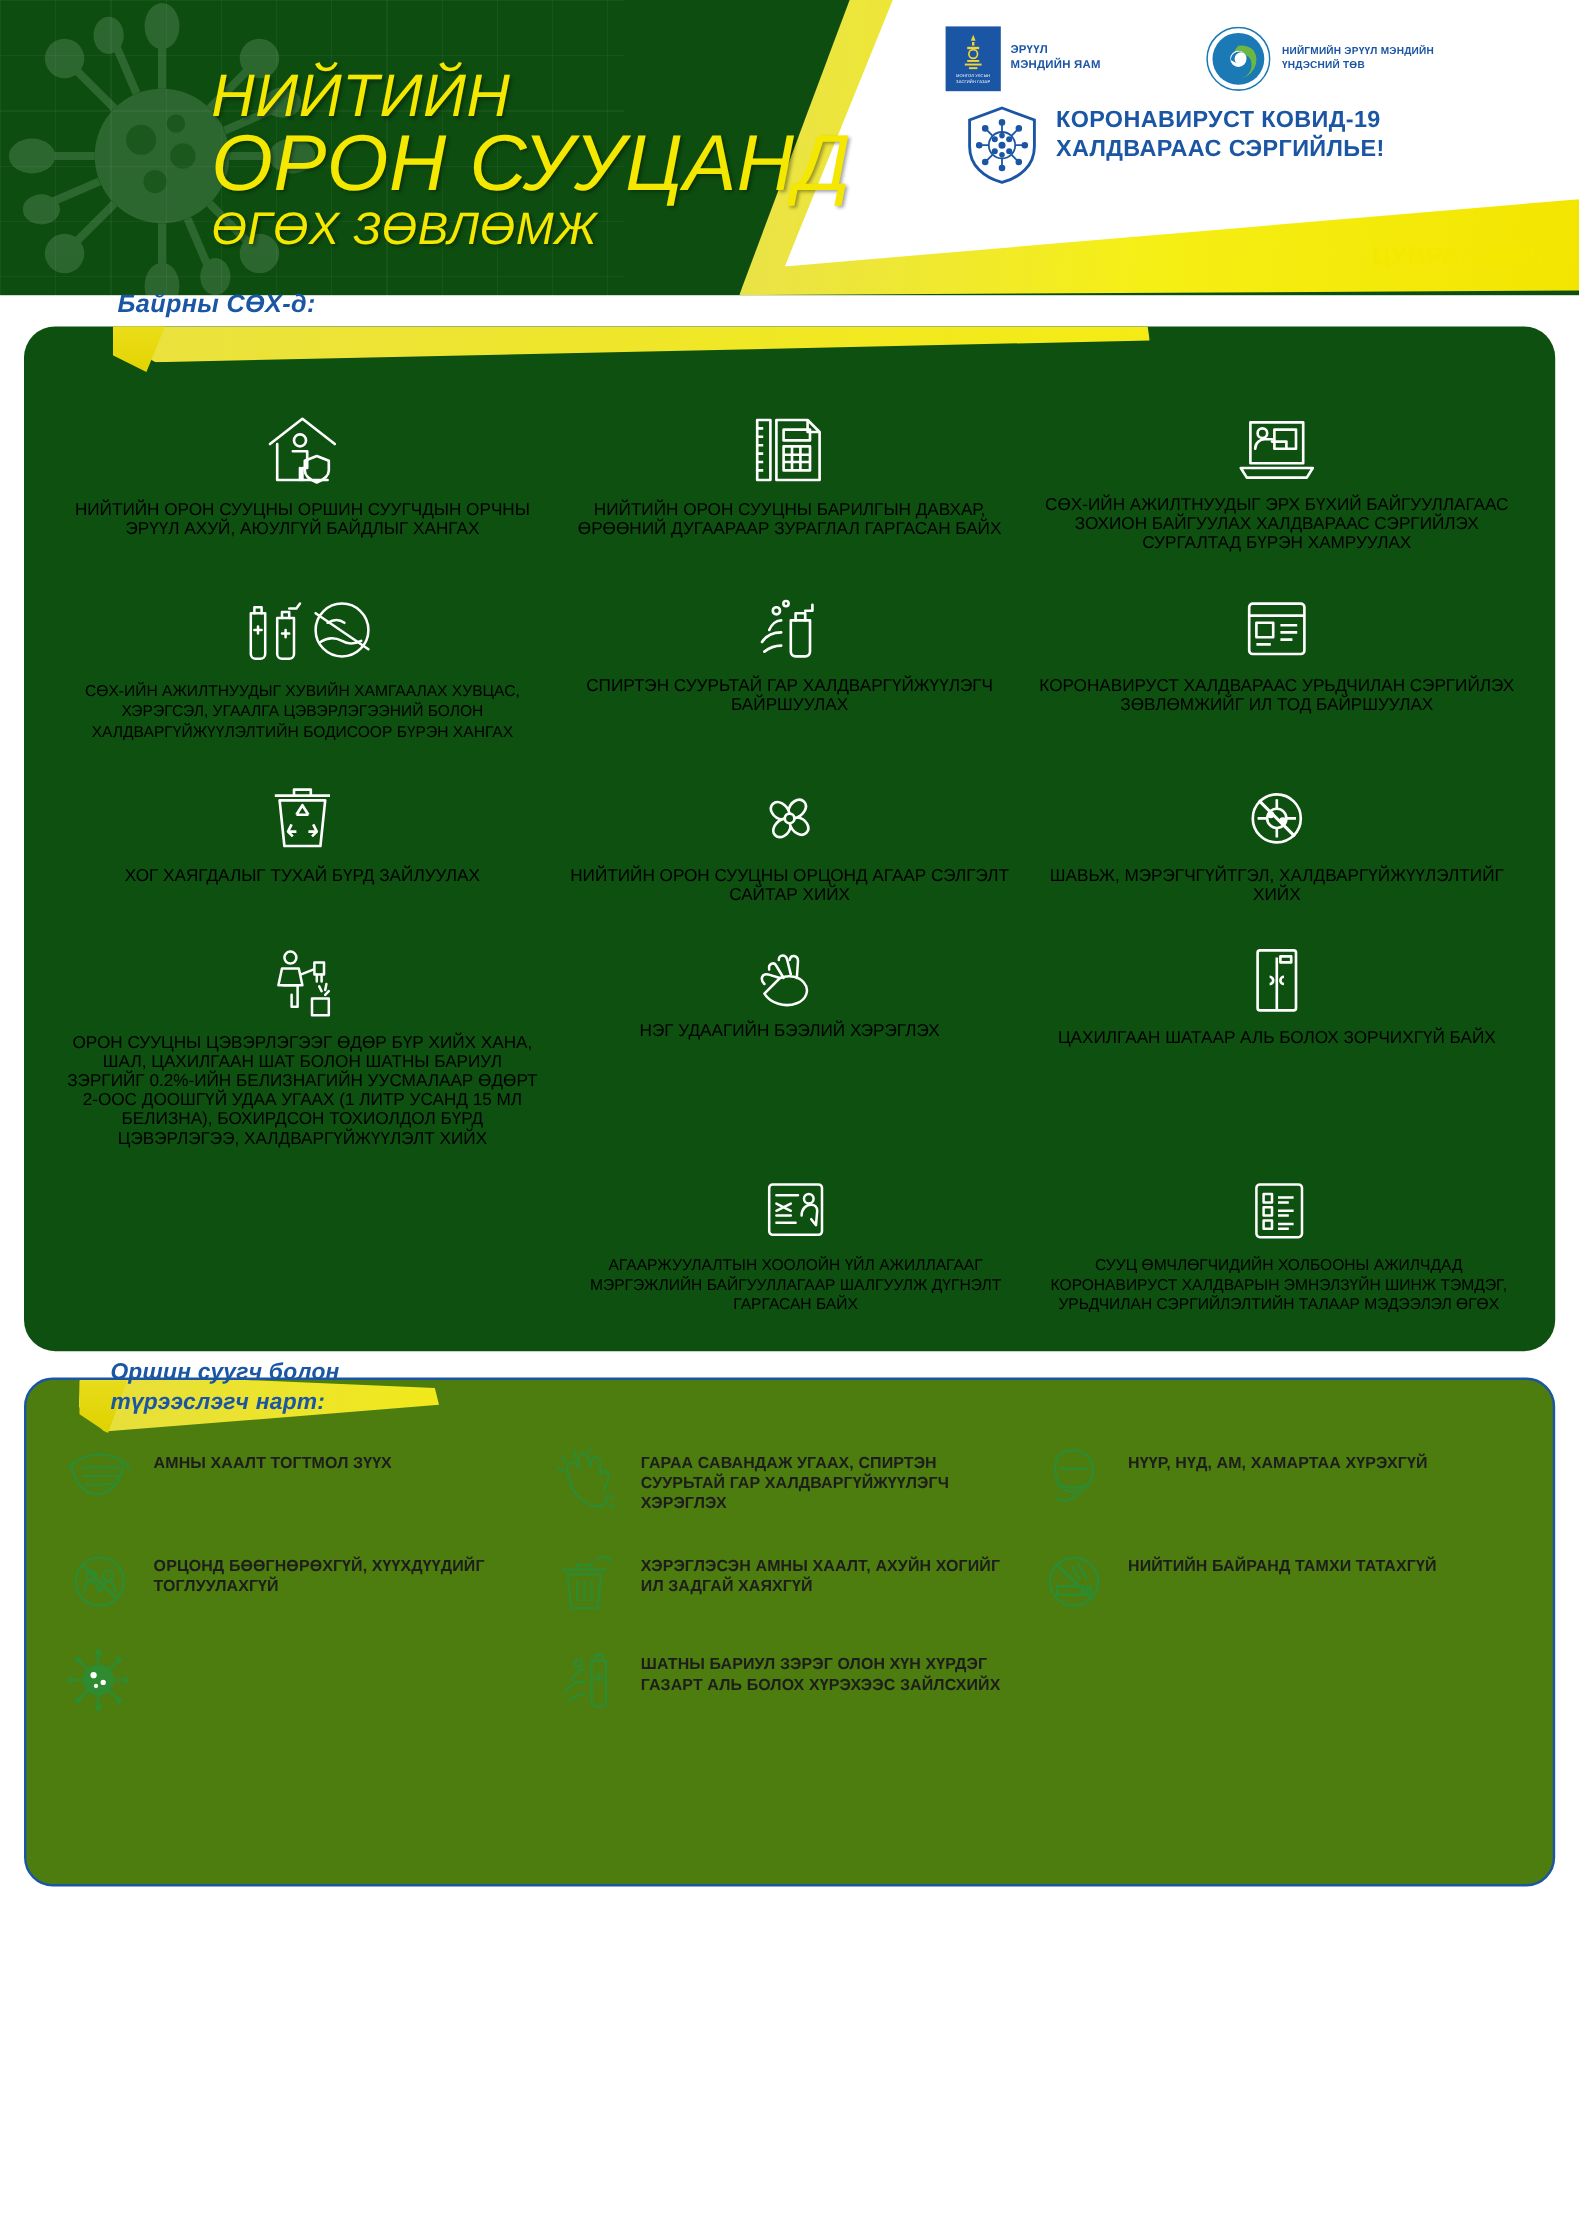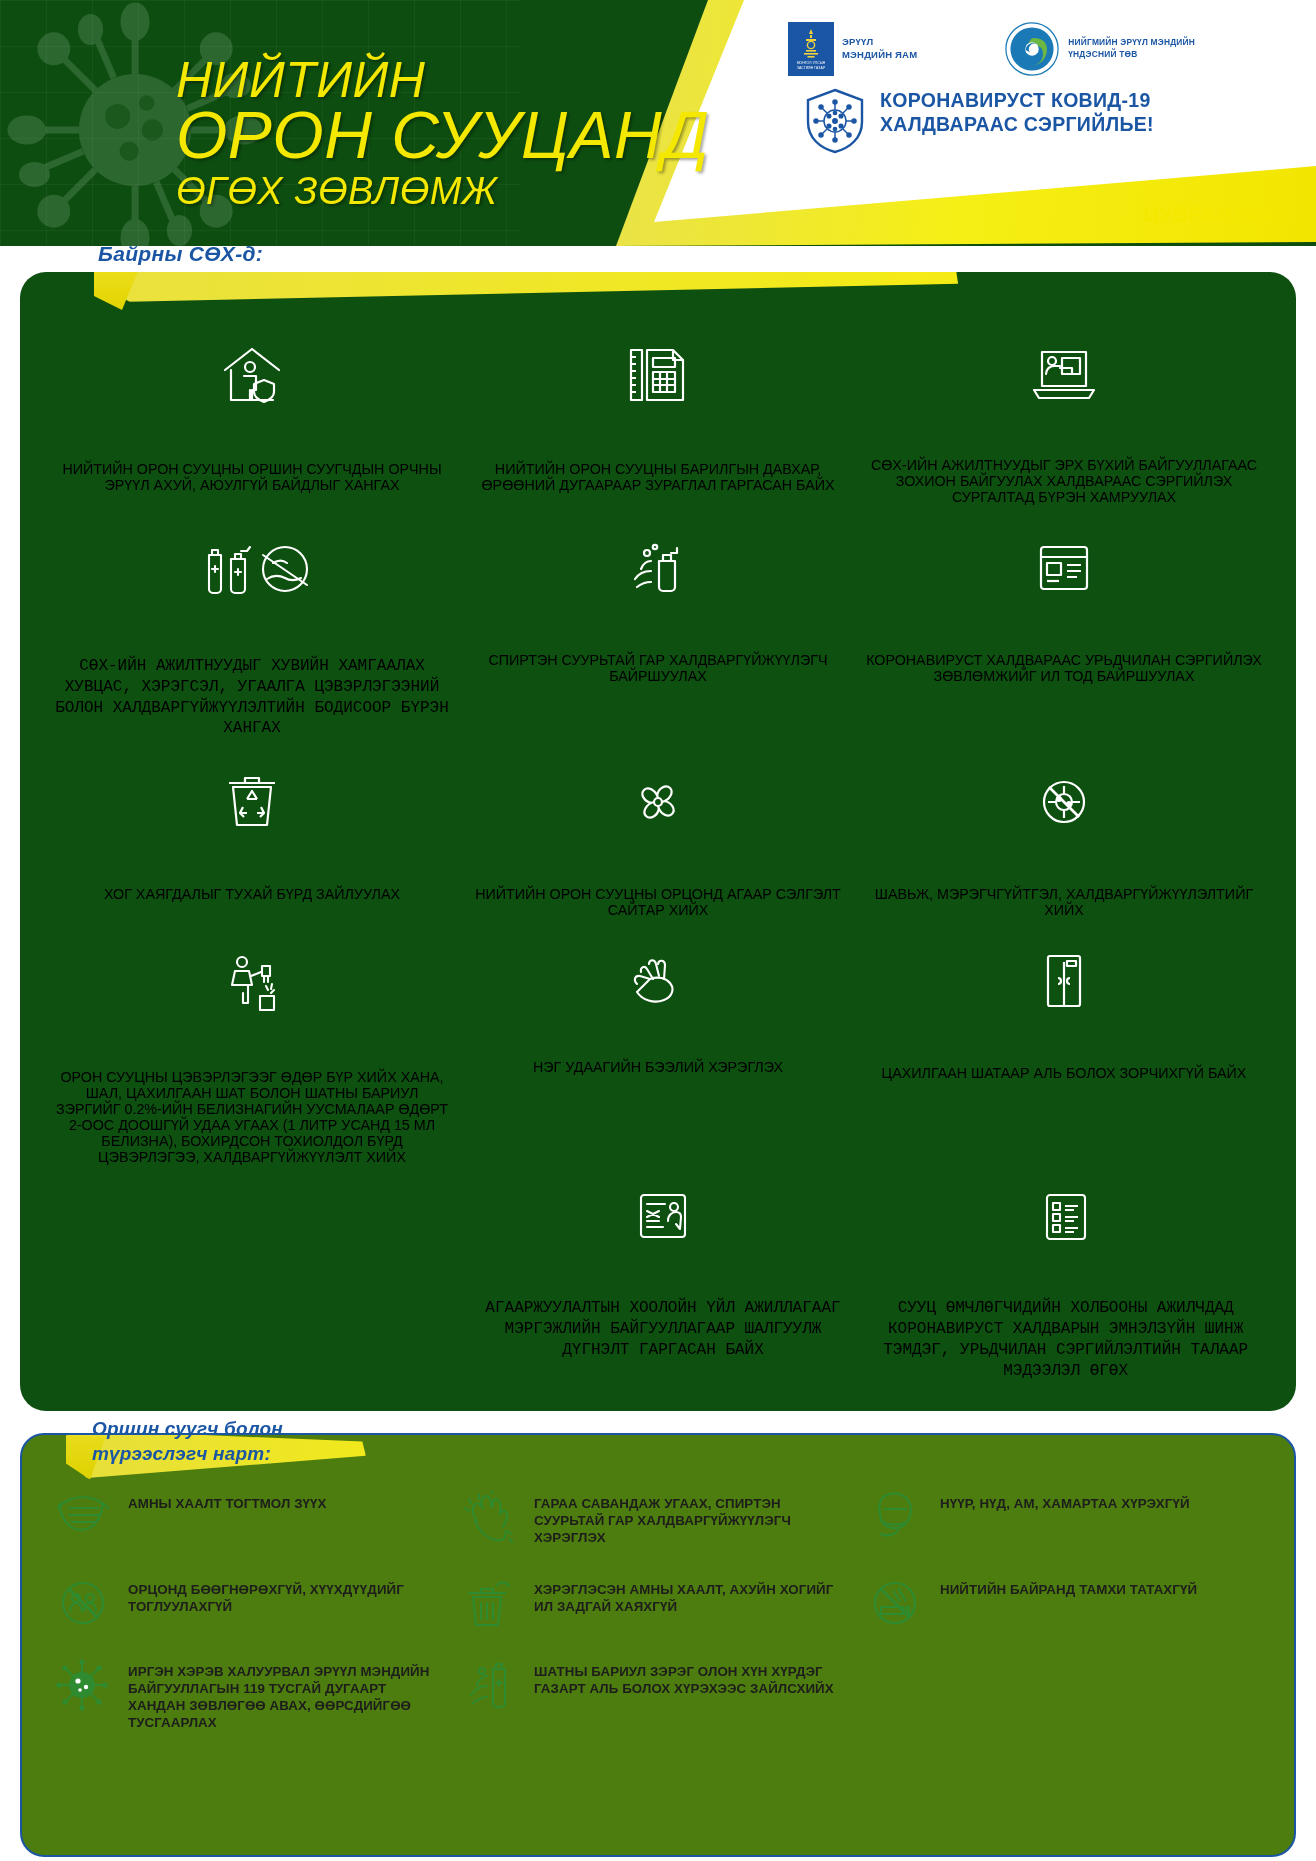--- a/index.html
+++ b/index.html
@@ -90,25 +90,25 @@
     background:linear-gradient(92deg,#eae13f,#f5ec12);
     clip-path: polygon(0 30px, 860px 30px, 862px 42px, 34px 76px, 0 58px);
     transform:rotate(1.1deg);
   }
   .corner-notch {
     position:absolute; left:74px; top:-6px; width:46px; height:44px;
     background:linear-gradient(180deg,#ecdf1d,#e2d400);
     clip-path: polygon(0 0, 46px 0, 28px 44px, 0 30px);
   }
   .cap-lg { font-size:14.3px; }
-  .cap-sm { font-size:16px; line-height:1.3;font-family:Liberation Mono, monospace; }
+  .cap-sm { font-size:13px; line-height:1.3; }
 
   .row { display:grid; grid-template-columns:repeat(3,1fr); column-gap:10px; padding:0 34px; }
   .row-sp { margin-top:34px; }
-  .blk { display:flex; flex-direction:column; align-items:center; text-align:center;gap:44px; }
+  .blk { display:flex; flex-direction:column; align-items:center; text-align:center; }
   .blk svg { display:block; margin-bottom:11px; }
 
   
   .sec2-wrap { position:relative; width:1316px; padding:22px 20px 18px 20px; }
   .sec2-head {
     position:absolute; left:92px; top:6px; z-index:6;
     color:#1b56a4; font-weight:bold; font-size:19px; font-style:italic; line-height:1.3;
     letter-spacing:.2px;
   }
   .sec2-card {
@@ -613,21 +613,20 @@
               <circle cx="45" cy="9" r="2.6"></circle>
                 <circle cx="11" cy="43" r="2.6"></circle>
             </g>
             <g fill="#ffffff">
               <circle cx="24" cy="22" r="2.6"></circle>
                 <circle cx="32" cy="28" r="2.2"></circle>
               <circle cx="26" cy="31" r="1.8"></circle>
             </g>
           </svg>
         </span>
-        <span class="txt">ИРГЭН ХЭРЭВ ХАЛУУРВАЛ ЭРҮҮЛ МЭНДИЙН БАЙГУУЛЛАГЫН 119 ТУСГАЙ ДУГААРТ ХАНДАН ЗӨВЛӨГӨӨ АВАХ, ӨӨРСДИЙГӨӨ ТУСГААРЛАХ</span>
       </div>
 
       <div class="item">
         <span class="glyph">
           <svg width="52" height="52" viewBox="0 0 52 52">
             <g fill="none" stroke="#2e8b2f" stroke-width="2.1" stroke-linejoin="round" stroke-linecap="round">
               <path d="M30 10 h12 v34 a4 4 0 0 1 -4 4 h-4 a4 4 0 0 1 -4 -4 z"></path>
               <path d="M33 10 v-5 h6 v5"></path>
               <path d="M33 24 h6 M36 21 v6"></path>
               <path d="M8 36 c4 -6 10 -9 16 -9 M10 44 c5 -4 10 -6 14 -6"></path>

